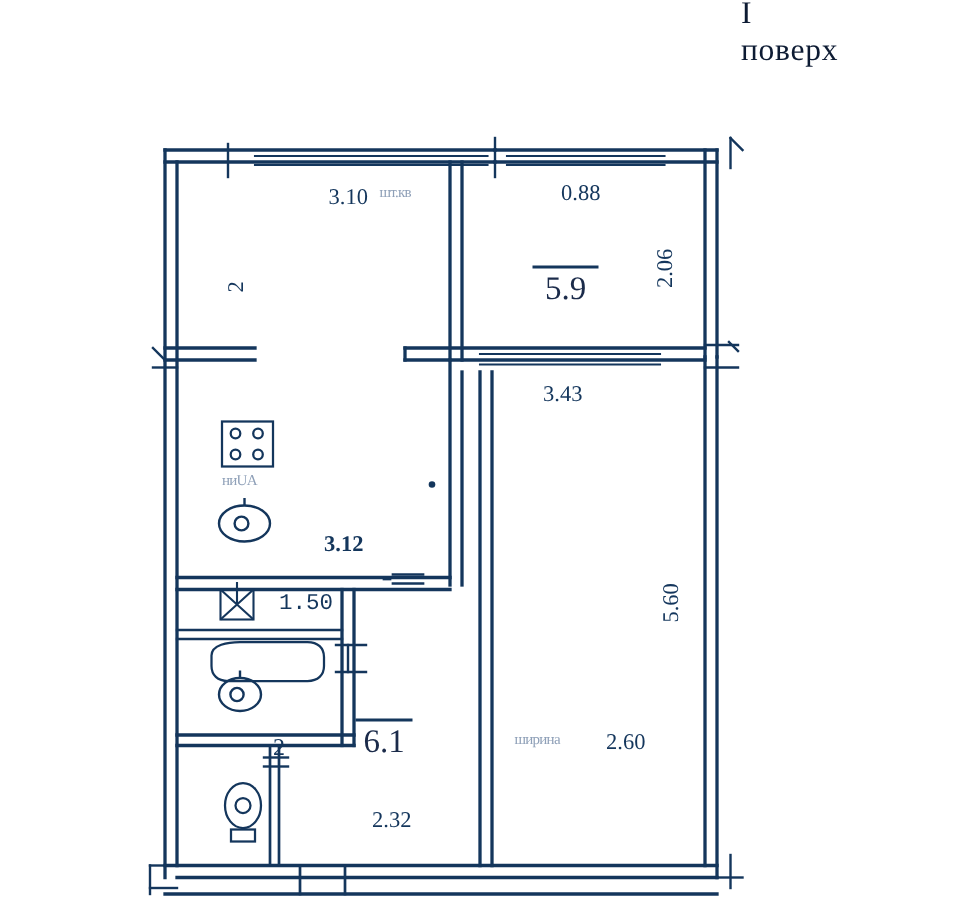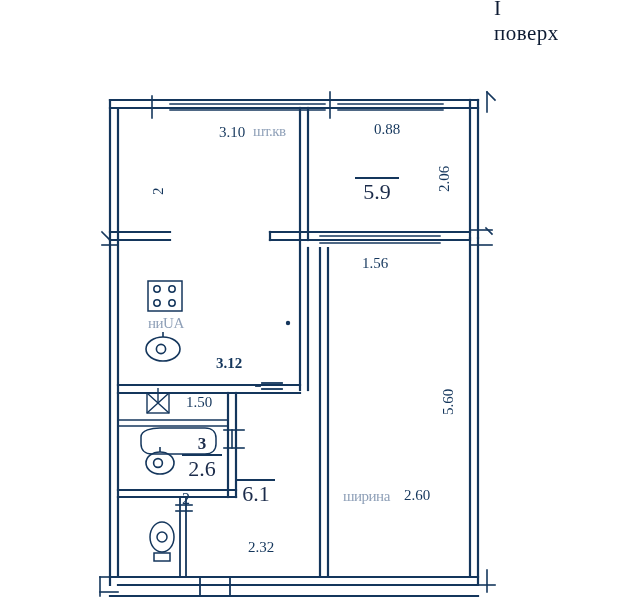--- a/index.html
+++ b/index.html
@@ -62,21 +62,21 @@
     line-height: 1.12;
   }
   .room-box .bar {
     display: block;
     height: 1.5px;
     background: #14365c;
     margin: 1px auto 1px auto;
   }
   .smudge {
     position: absolute;
-    font-size: 15px;
+    font-size: 10px;
     color: #8fa0b8;
     letter-spacing: -0.5px;
     white-space: nowrap;
   }
 </style>
 </head>
 <body>
 
 <div id="plan-root">
 
@@ -220,34 +220,29 @@
 
   <div class="lbl dim rot90" style="left:436px; top:192px;">2.06</div>
 
   <div class="lbl dim rot90" style="left:150px; top:195px;">2</div>
 
   <div class="room-box" style="left:350px; top:176px; width:54px;">
     <span class="bar" style="width:44px;"></span>
     <span class="room-area">5.9</span>
   </div>
 
-  <div class="lbl dim" style="left:362px; top:255px;">1.56</div>
+  <div class="lbl dim" style="left:362px; top:255px;">3.43</div>
 
 
   <div class="smudge" style="left:148px; top:315px;">ниUA</div>
 
   <div class="lbl dim" style="left:216px; top:355px;font-weight:bold;">3.12</div>
 
-  <div class="lbl dim" style="left:186px; top:394px;">1.50</div>
-
-  <div class="room-box" style="left:178px; top:434px; width:48px;">
-    <span class="room-num">3</span>
-    <span class="bar" style="width:40px;"></span>
-    <span class="room-area">2.6</span>
-  </div>
+  <div class="lbl dim" style="left:186px; top:394px;font-family:Liberation Mono, monospace;">1.50</div>
+
 
   <div class="lbl" style="left:182px; top:490px; font-size:16px;">2</div>
 
   <div class="room-box" style="left:232px; top:478px; width:48px;">
     <span class="bar" style="width:38px;"></span>
     <span class="room-area">6.1</span>
   </div>
 
 
   <div class="lbl dim rot90" style="left:440px; top:415px;">5.60</div>

